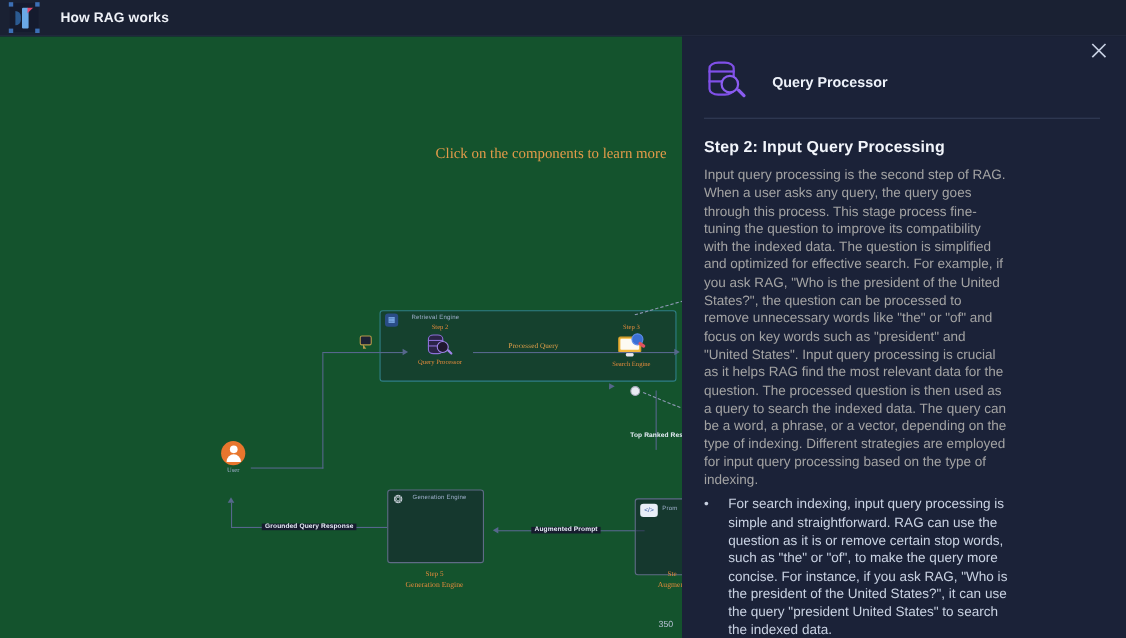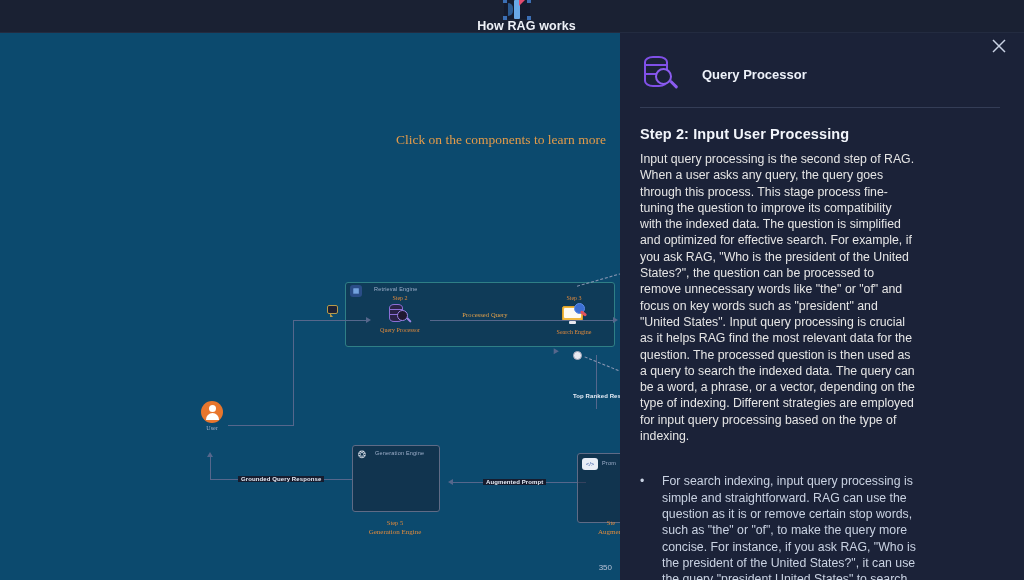--- a/index.html
+++ b/index.html
@@ -11,21 +11,21 @@
   }
   #app { position: relative; width: 1024px; height: 580px; display: flex; flex-direction: column; }
 
   
   .topbar {
     height: 33px; min-height: 33px;
     background: #1a2133;
     display: flex; align-items: center;
     padding-left: 9px;
     border-bottom: 1px solid #232b40;
-    position: relative; z-index: 20; flex-direction: column;
+    position: relative; z-index: 20;
   }
   .logo-box {
     width: 26px; height: 26px; position: relative;
     background: #151b2e;
     display: flex; align-items: center; justify-content: center;
   }
   .logo-box .corner { position: absolute; width: 4px; height: 4px; background: #3c6fb5; }
   .logo-box .c-tl { left: -1px; top: -1px; }
   .logo-box .c-tr { right: -1px; top: -1px; }
   .logo-box .c-bl { left: -1px; bottom: -1px; }
@@ -41,21 +41,21 @@
     color: #eef1f7; font-size: 12.5px; font-weight: bold; margin-left: 20px; letter-spacing: .1px;
   }
 
   
   .body-split { flex: 1; display: flex; position: relative; }
 
   
   .canvas {
     position: relative;
     width: 620px; min-width: 620px; height: 547px;
-    background-color: #0c4a6e;
+    background-color: #14532d;
     background-image: radial-gradient(circle, #2b3category 0, transparent 0),
                       radial-gradient(circle, #2e3752 1px, transparent 1.2px);
     background-size: 28px 28px;
     background-position: 13px 9px;
     overflow: hidden;
   }
   .hint {
     position: absolute; left: 396px; top: 99px;
     color: #e39b4a; font-size: 13.5px;
     font-family: "Liberation Serif", serif;
@@ -165,21 +165,21 @@
   .close-btn {
     position: absolute; right: -10px; top: 2px; width: 22px; height: 22px;
     cursor: pointer; color: #c9d2e4;
   }
   .divider { height: 1px; background: #343d56; margin: 12px 0 0 20px; }
 
   .panel-body {
     flex: 1; overflow: hidden; padding: 18px 0 0 20px; position: relative;
   }
   .sec-title { color: #f2f5fb; font-size: 14.5px; font-weight: bold; margin-bottom: 9px; letter-spacing: .1px; }
-  .para { color: #e5e5e5; font-size: 12.3px; line-height: 16.3px; margin-bottom: 29px; max-width: 276px; }
+  .para { color: #a3a3a3; font-size: 12.3px; line-height: 16.3px; margin-bottom: 6px; max-width: 276px; }
   .bullet { display: flex; color: #c9d2e2; font-size: 12.3px; line-height: 16.3px; margin-bottom: 14px; max-width: 276px; }
   .bullet .bdot { width: 22px; flex: 0 0 22px; }
 </style>
 </head>
 <body>
 
 <div id="app">
 
   <div class="topbar">
     <div class="logo-box">
@@ -306,21 +306,21 @@
           <svg width="22" height="22" viewBox="0 0 22 22" aria-hidden="true">
             <line x1="5" y1="5" x2="17" y2="17" stroke="currentColor" stroke-width="1.5"></line>
             <line x1="17" y1="5" x2="5" y2="17" stroke="currentColor" stroke-width="1.5"></line>
           </svg>
         </div>
       </div>
 
       <div class="divider"></div>
 
       <div class="panel-body">
-        <div class="sec-title">Step 2: Input User Processing</div>
+        <div class="sec-title">Step 2: Input Query Processing</div>
         <div class="para">Input query processing is the second step of RAG. When a user asks any query, the query goes through this process. This stage process fine-tuning the question to improve its compatibility with the indexed data. The question is simplified and optimized for effective search. For example, if you ask RAG, "Who is the president of the United States?", the question can be processed to remove unnecessary words like "the" or "of" and focus on key words such as "president" and "United States". Input query processing is crucial as it helps RAG find the most relevant data for the question. The processed question is then used as a query to search the indexed data. The query can be a word, a phrase, or a vector, depending on the type of indexing. Different strategies are employed for input query processing based on the type of indexing.</div>
 
         <div class="bullet">
           <span class="bdot">•</span>
           <span>For search indexing, input query processing is simple and straightforward. RAG can use the question as it is or remove certain stop words, such as "the" or "of", to make the query more concise. For instance, if you ask RAG, "Who is the president of the United States?", it can use the query "president United States" to search the indexed data.</span>
         </div>
 
       </div>
     </div>
 

